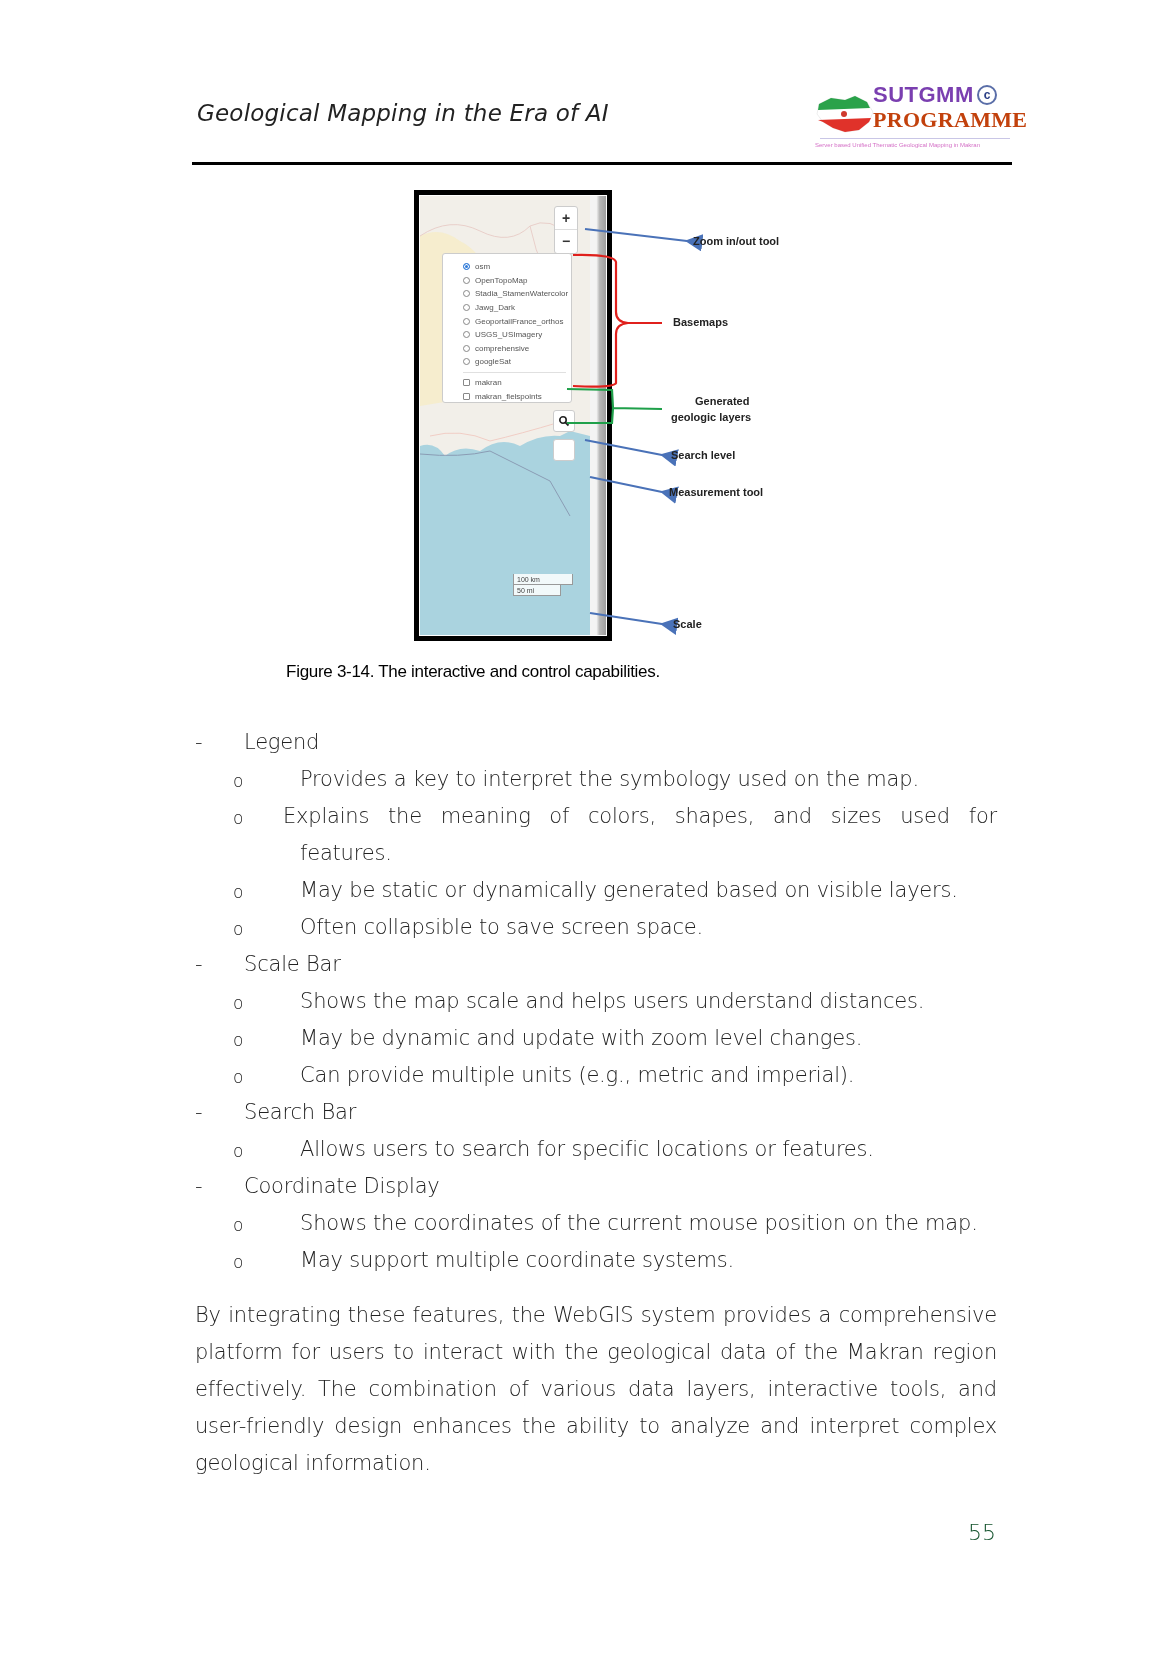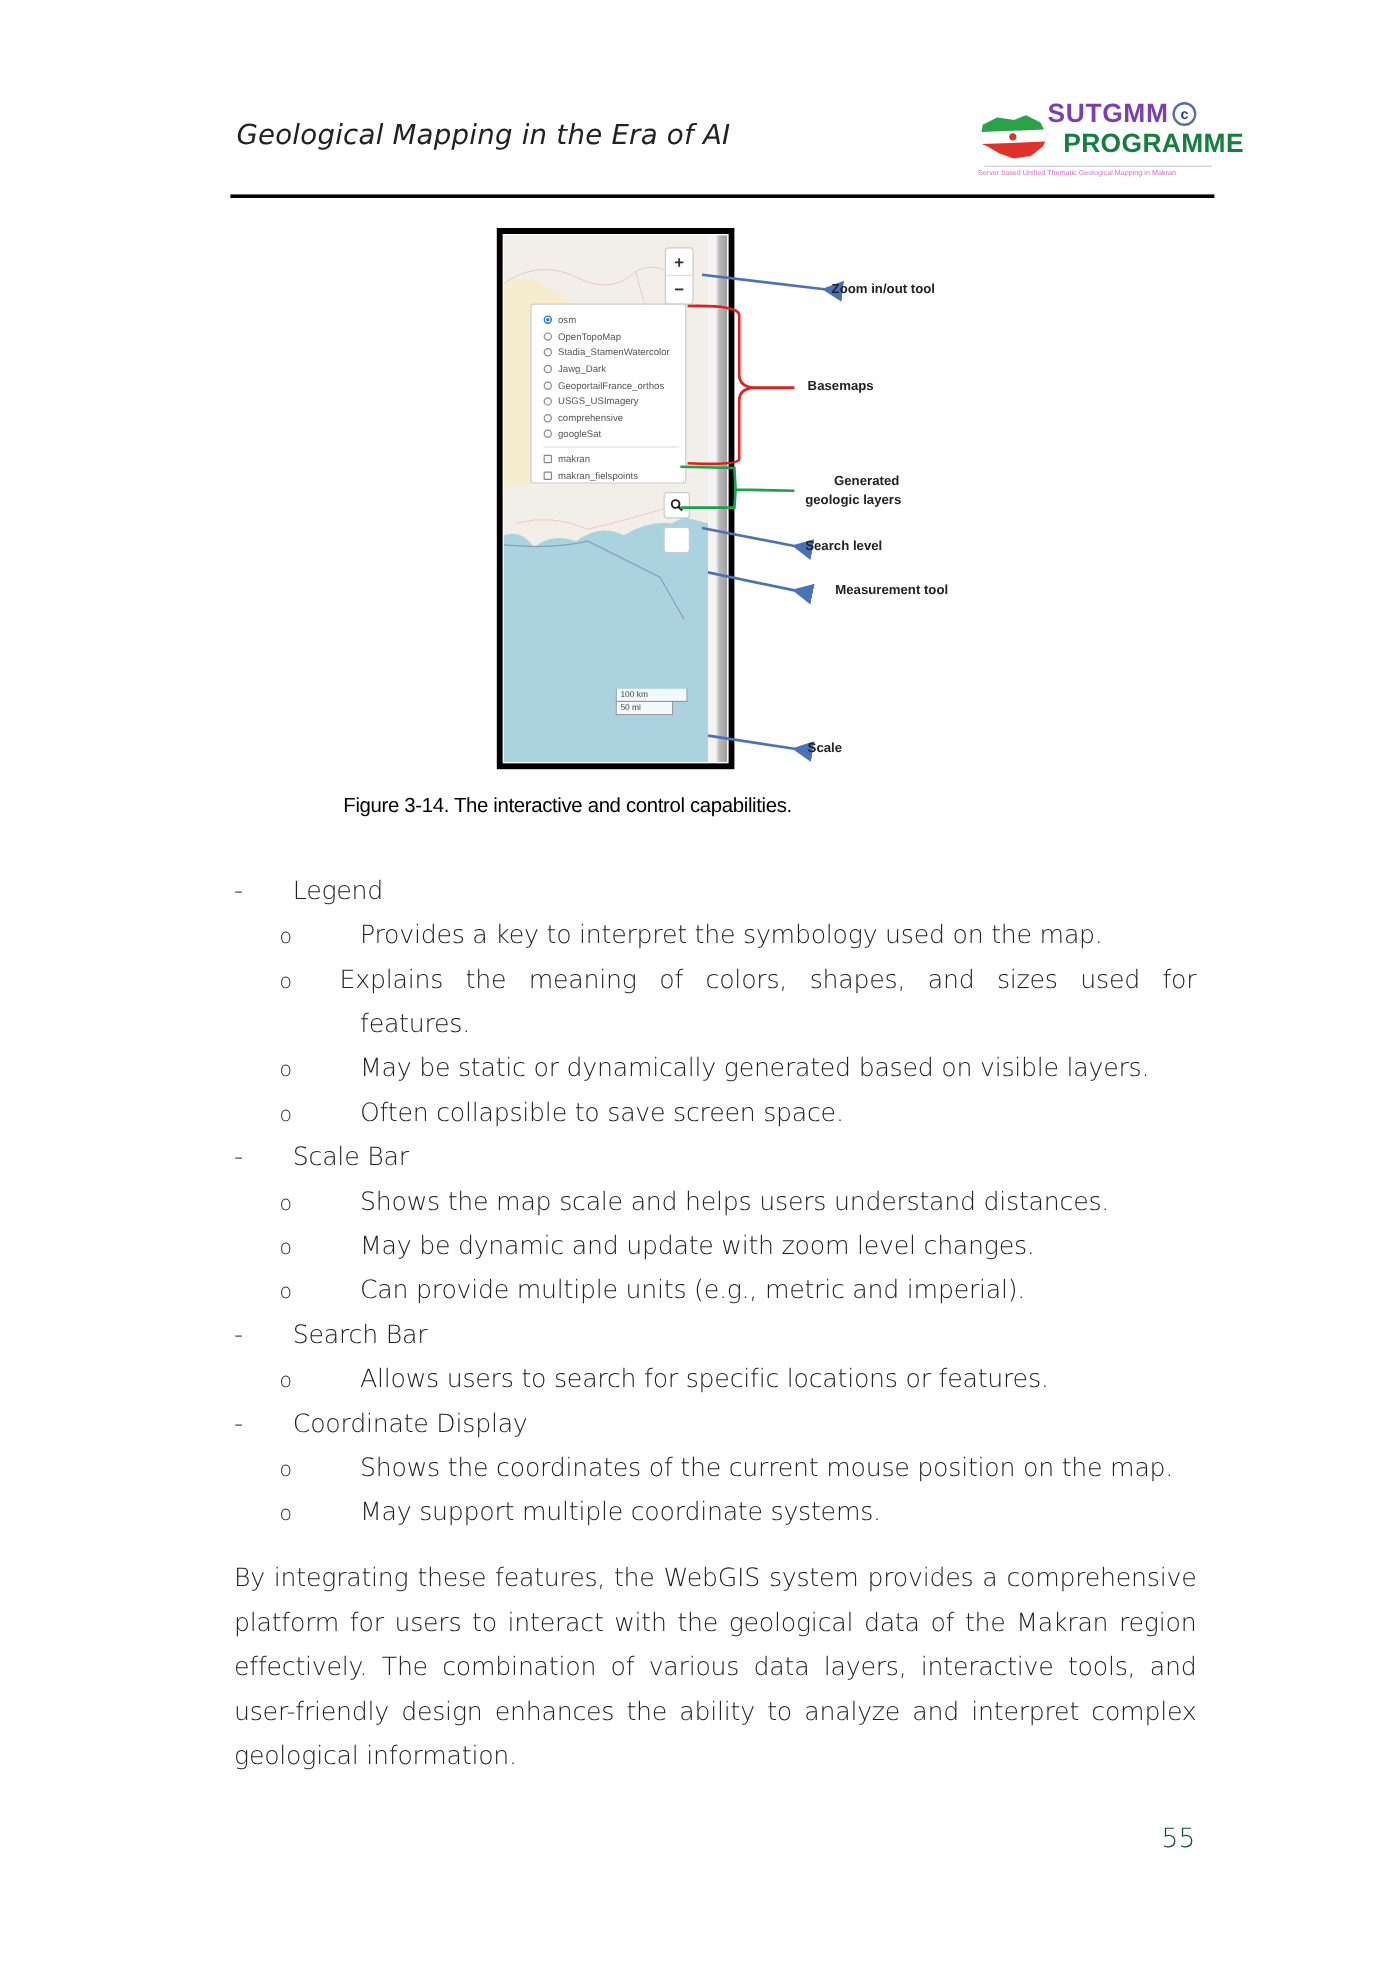--- a/index.html
+++ b/index.html
@@ -2,35 +2,35 @@
 <html><head>
 <meta charset="utf-8">
 <style>
   html, body { margin:0; padding:0; background:#ffffff; }
   body { width:1166px; height:1654px; position:relative; overflow:hidden; font-family:"Liberation Sans", sans-serif; color:#111; }
 
   .header-title { position:absolute; left:197px; top:100px; font-family:"DejaVu Sans", sans-serif; font-style:italic; font-weight:300; font-size:23px; color:#222; letter-spacing:0.2px; }
   .logo { position:absolute; left:815px; top:82px; width:200px; height:72px; }
   .logo .flag { position:absolute; left:0; top:12px; width:62px; height:40px; }
   .logo .l1 { position:absolute; left:58px; top:0; font-family:"Liberation Sans", sans-serif; font-weight:bold; font-size:22px; color:#7a3fb0; letter-spacing:0.5px; }
-  .logo .l2 { position:absolute; left:58px; top:25px; font-family:Liberation Sans, sans-serif; font-weight:bold; font-size:22px; color:#15803d; letter-spacing:0.3px;margin-left:13px; }
+  .logo .l2 { position:absolute; left:58px; top:25px; font-family:Liberation Serif, serif; font-weight:bold; font-size:22px; color:#c2410c; letter-spacing:0.3px; }
   .logo .emblem { position:absolute; left:162px; top:3px; width:20px; height:20px; border-radius:50%; border:2px solid #5a6ea8; box-sizing:border-box; font-size:12px; line-height:16px; text-align:center; color:#2b3f86; font-weight:bold; }
   .logo .sub-rule { position:absolute; left:5px; top:56px; width:190px; height:1px; background:#c9c6e6; }
   .logo .tag { position:absolute; left:0; top:60px; font-size:6px; color:#d46fc6; white-space:nowrap; }
   .header-rule { position:absolute; left:192px; top:162px; width:820px; height:3px; background:#000; }
 
   
   .figure { position:absolute; left:414px; top:190px; width:198px; height:451px; background:#000; }
   .figure .inner { position:absolute; left:5px; top:5px; right:5px; bottom:5px; border:1px solid #fff; background:#f0ede6; overflow:hidden; }
   .map-land { position:absolute; left:0; top:0; width:100%; height:100%; }
   .map-scrollbar { position:absolute; right:0; top:0; width:16px; height:100%; background:linear-gradient(to right,#f4f4f4 0,#f4f4f4 40%,#b8b8b8 60%,#9e9e9e 100%); }
   .zoom-ctl { position:absolute; left:134px; top:10px; width:22px; height:46px; background:#fff; border:1px solid #ccc; border-radius:3px; }
   .zoom-ctl .btn { height:22px; line-height:22px; text-align:center; font-size:14px; font-weight:bold; color:#333; }
   .zoom-ctl .btn + .btn { border-top:1px solid #ddd; }
-  .layers { position:absolute; left:22px; top:57px; width:130px; height:150px; background:#fff; border:1px solid #ccc; border-radius:3px; font-size:8px; color:#555; padding:6px 5px 0 10px; box-sizing:border-box; }
+  .layers { position:absolute; left:22px; top:57px; width:130px; height:150px; background:#fff; border:1px solid #ccc; border-radius:3px; font-size:8px; color:#555; padding:6px 5px 0 20px; box-sizing:border-box; }
   .layer-row { display:flex; align-items:center; height:13.6px; white-space:nowrap; }
   .radio { width:7px; height:7px; border:1px solid #888; border-radius:50%; margin-right:5px; box-sizing:border-box; flex:none; }
   .radio.on { background:#2f7ad8; border-color:#2f7ad8; box-shadow:inset 0 0 0 1px #fff; }
   .check { width:7px; height:7px; border:1px solid #888; border-radius:1px; margin-right:5px; box-sizing:border-box; flex:none; }
   .layer-sep { height:1px; background:#e0e0e0; margin:3px 0 3px 0; }
   .search-ctl { position:absolute; left:133px; top:214px; width:20px; height:20px; background:#fff; border:1px solid #ccc; border-radius:3px; text-align:center; line-height:20px; font-size:12px; }
   .measure-ctl { position:absolute; left:133px; top:243px; width:20px; height:20px; background:#fff; border:1px solid #ccc; border-radius:3px; }
   .scale-km { position:absolute; left:93px; top:378px; width:60px; height:11px; background:rgba(255,255,255,0.85); border:1px solid #999; border-top:none; font-size:7px; color:#444; line-height:11px; padding-left:3px; box-sizing:border-box; }
   .scale-mi { position:absolute; left:93px; top:389px; width:48px; height:11px; background:rgba(255,255,255,0.85); border:1px solid #999; border-top:none; font-size:7px; color:#444; line-height:11px; padding-left:3px; box-sizing:border-box; }
 
@@ -150,21 +150,21 @@
   <path d="M567 389 L612 390 L613 408 L662 409 M613 408 L612 423 L567 423" fill="none" stroke="#1fa04a" stroke-width="2.2"></path>
   <line x1="662" y1="455" x2="585" y2="440" stroke="#4a72b8" stroke-width="2.2" marker-start="url(#ah)"></line>
   <line x1="662" y1="492" x2="590" y2="477" stroke="#4a72b8" stroke-width="2.2" marker-start="url(#ah)"></line>
   <line x1="662" y1="624" x2="590" y2="613" stroke="#4a72b8" stroke-width="2.2" marker-start="url(#ah)"></line>
 </svg>
 <div class="annot" style="left:693px; top:233px;">Zoom in/out tool</div>
 <div class="annot" style="left:673px; top:314px;">Basemaps</div>
 <div class="annot" style="left:671px; top:393px;margin-left:24px;">Generated</div>
 <div class="annot" style="left:671px; top:409px;">geologic layers</div>
 <div class="annot" style="left:671px; top:447px;">Search level</div>
-<div class="annot" style="left:696px; top:484px;">Measurement tool</div>
+<div class="annot" style="left:669px; top:484px;">Measurement tool</div>
 <div class="annot" style="left:673px; top:616px;">Scale</div>
 
 <div class="caption">Figure 3-14. The interactive and control capabilities.</div>
 
 <div class="body-text">
 
   <div class="item dash" style="top:730px;">-</div>
   <div class="item lvl1" style="top:730px;">Legend</div>
   <div class="item bullet" style="top:771px;">o</div>
   <div class="item lvl2" style="top:767px;">Provides a key to interpret the symbology used on the map.</div>

